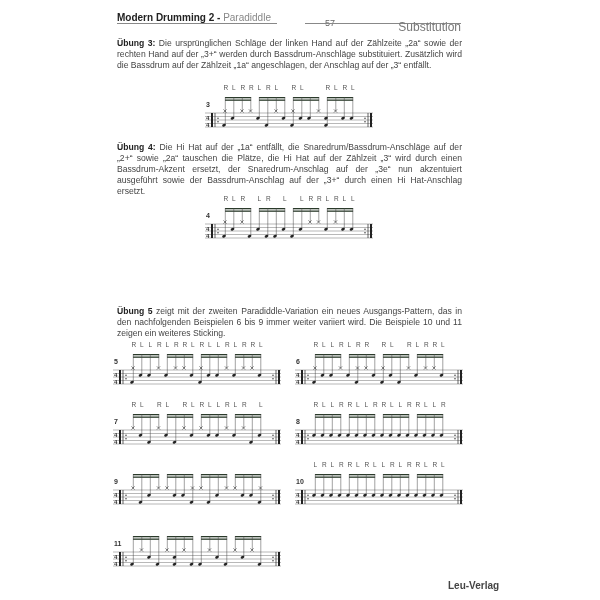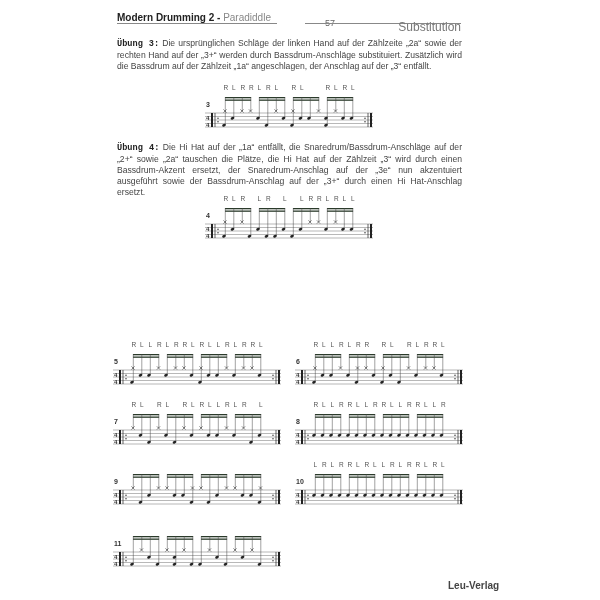--- a/index.html
+++ b/index.html
@@ -7,21 +7,21 @@
          font-family:"Liberation Sans", sans-serif; color:#333; }
   .page { position:absolute; left:0; top:0; width:600px; height:496px; background:#fff; }
   .header { position:absolute; left:117px; top:12px; width:344px; height:14px; }
   .header .title { position:absolute; left:0; top:0; font-size:10px; font-weight:bold; color:#222; white-space:nowrap; }
   .header .title .sub { font-weight:normal; color:#888; }
   .header .pagenum { position:absolute; left:168px; top:6px; font-size:9px; color:#666;margin-left:40px; }
   .header .section { position:absolute; right:0; top:8px; font-size:12px; color:#777; }
   .header .rule1 { position:absolute; left:0; top:11px; width:160px; border-top:1px solid #888; }
   .header .rule2 { position:absolute; left:188px; top:11px; right:0; border-top:1px solid #888; }
   .para { position:absolute; left:117px; width:345px; font-size:8.6px; line-height:11px; color:#444; text-align:justify; }
-  .para b { color:#222;font-family:Liberation Mono, monospace; }
+  .para b { color:#222; }
   .staff { position:absolute; }
   .staff svg { display:block; overflow:visible; }
   .ex-num { font-size:7px; font-weight:bold; fill:#333; font-family:"Liberation Sans", sans-serif; }
   .stick { font-size:6.5px; fill:#555; font-family:"Liberation Sans", sans-serif; letter-spacing:0; }
   .footer { position:absolute; left:420px; top:580px; font-size:10px; font-weight:bold; color:#444;margin-left:28px; }
 </style>
 </head>
 <body>
 
 <div class="page">
@@ -184,20 +184,21 @@
         <line x1="139.3" y1="12" x2="139.3" y2="33.25" stroke="#444" stroke-width="0.5"></line>
         <ellipse cx="138" cy="33.25" rx="1.9" ry="1.3" fill="#222" transform="rotate(-20 138 33.25)"></ellipse>
         <text x="137.5" y="5" class="stick">L</text>
         <line x1="147.8" y1="12" x2="147.8" y2="33.25" stroke="#444" stroke-width="0.5"></line>
         <ellipse cx="146.5" cy="33.25" rx="1.9" ry="1.3" fill="#222" transform="rotate(-20 146.5 33.25)"></ellipse>
         <text x="146" y="5" class="stick">L</text>
       </svg>
     </div>
 
 
+  <div class="para" style="top:306px;"><b>Übung 5</b><span> zeigt mit der zweiten Paradiddle-Variation ein neues Ausgangs-Pattern, das in den nachfolgenden Beispielen 6 bis 9 immer weiter variiert wird. Die Beispiele 10 und 11 zeigen ein weiteres Sticking.</span></div>
 
   <div class="staff" style="left:113px;top:342px;">
       <svg width="172" height="52" viewBox="0 0 172 52">
         <line x1="0" y1="28" x2="168" y2="28" stroke="#888" stroke-width="0.6"></line>
         <line x1="0" y1="31.5" x2="168" y2="31.5" stroke="#888" stroke-width="0.6"></line>
         <line x1="0" y1="35" x2="168" y2="35" stroke="#888" stroke-width="0.6"></line>
         <line x1="0" y1="38.5" x2="168" y2="38.5" stroke="#888" stroke-width="0.6"></line>
         <line x1="0" y1="42" x2="168" y2="42" stroke="#888" stroke-width="0.6"></line>
         <rect x="6" y="28" width="2" height="14" fill="#222"></rect>
         <line x1="10" y1="28" x2="10" y2="42" stroke="#222" stroke-width="0.7"></line>

